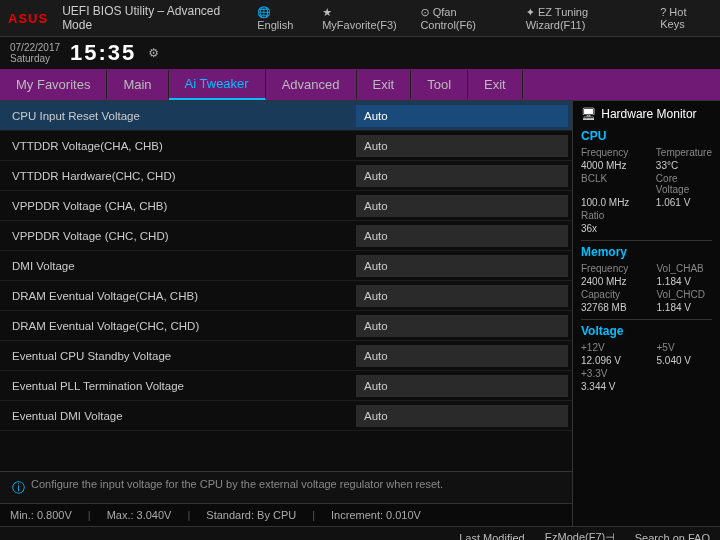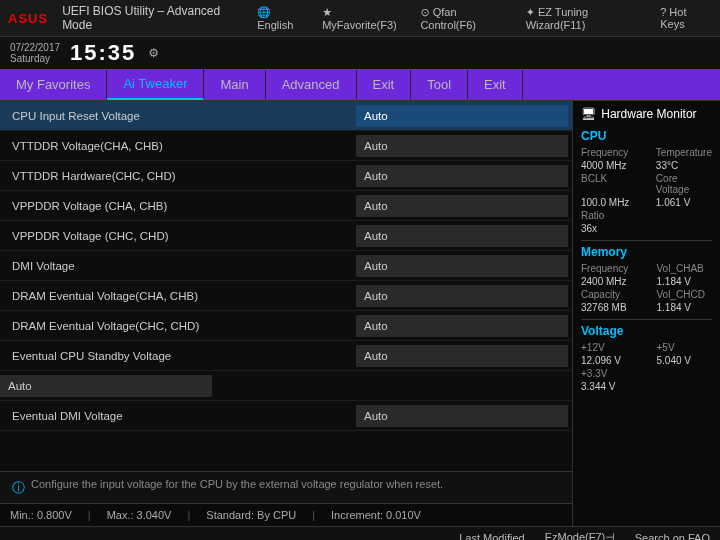--- a/index.html
+++ b/index.html
@@ -50,21 +50,21 @@
       align-items: center;
       padding: 3px 10px;
       gap: 10px;
     }
     .date-text { font-size: 10px; color: #aaa; }
     .time-text { font-size: 22px; color: #fff; font-weight: bold; letter-spacing: 2px; }
     .gear-icon { color: #aaa; font-size: 12px; margin-left: 2px; }
 
     
     .nav-tabs {
-      background: #6d28d9;
+      background: #701a75;
       display: flex;
       align-items: center;
       border-bottom: 1px solid #333;
     }
     .nav-tab {
       padding: 7px 16px;
       color: #bbb;
       cursor: pointer;
       font-size: 13px;
       border-right: 1px solid #222;
@@ -233,22 +233,22 @@
   <div>
     <div class="date-text">07/22/2017</div>
     <div class="date-text">Saturday</div>
   </div>
   <div class="time-text">15:35</div>
   <span class="gear-icon">⚙</span>
 </div>
 
 <div class="nav-tabs">
   <div class="nav-tab">My Favorites</div>
+  <div class="nav-tab">Main</div>
   <div class="nav-tab active">Ai Tweaker</div>
-  <div class="nav-tab">Main</div>
   <div class="nav-tab">Advanced</div>
   <div class="nav-tab">Exit</div>
   <div class="nav-tab">Tool</div>
   <div class="nav-tab">Exit</div>
 </div>
 
 <div class="main-content">
 
   <div class="settings-panel">
     <div class="settings-list">
@@ -283,20 +283,21 @@
       </div>
       <div class="setting-row">
         <div class="setting-label">DRAM Eventual Voltage(CHC, CHD)</div>
         <div class="setting-value">Auto</div>
       </div>
       <div class="setting-row">
         <div class="setting-label">Eventual CPU Standby Voltage</div>
         <div class="setting-value">Auto</div>
       </div>
       <div class="setting-row">
+        <div class="setting-label">Eventual PLL Termination Voltage</div>
         <div class="setting-value">Auto</div>
       </div>
       <div class="setting-row">
         <div class="setting-label">Eventual DMI Voltage</div>
         <div class="setting-value">Auto</div>
       </div>
 
     </div>
 
     <div class="info-bar">

